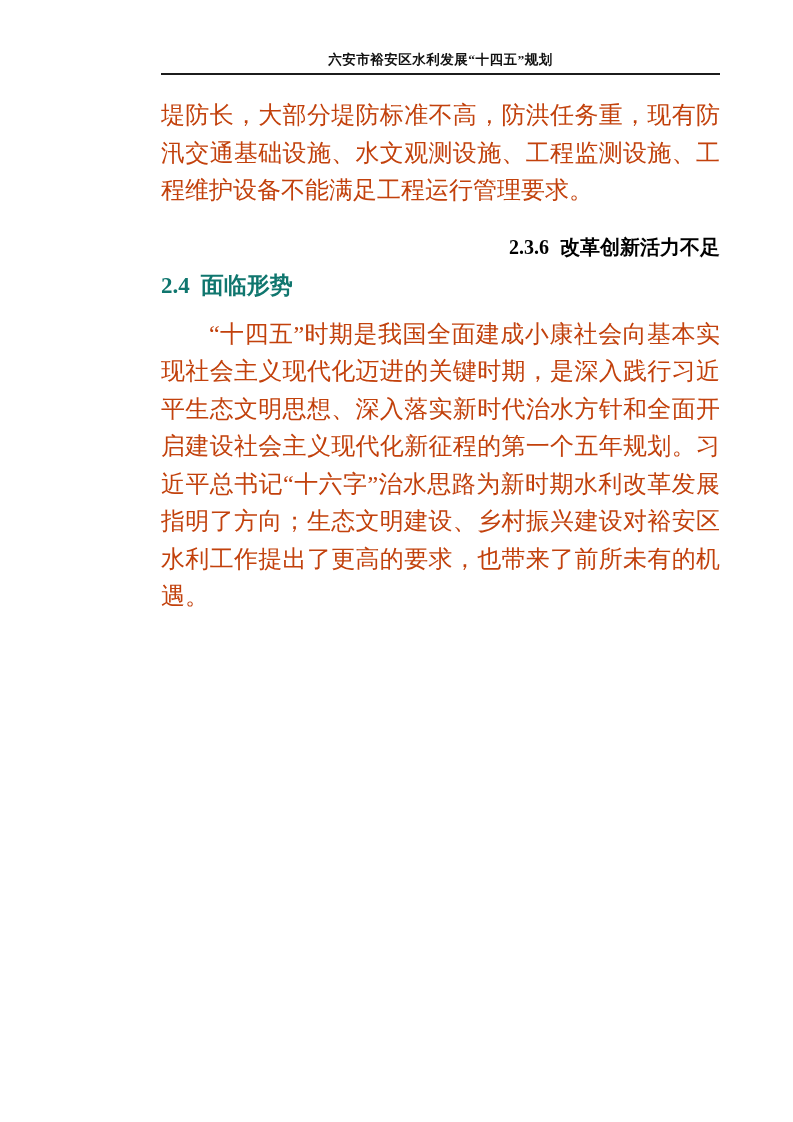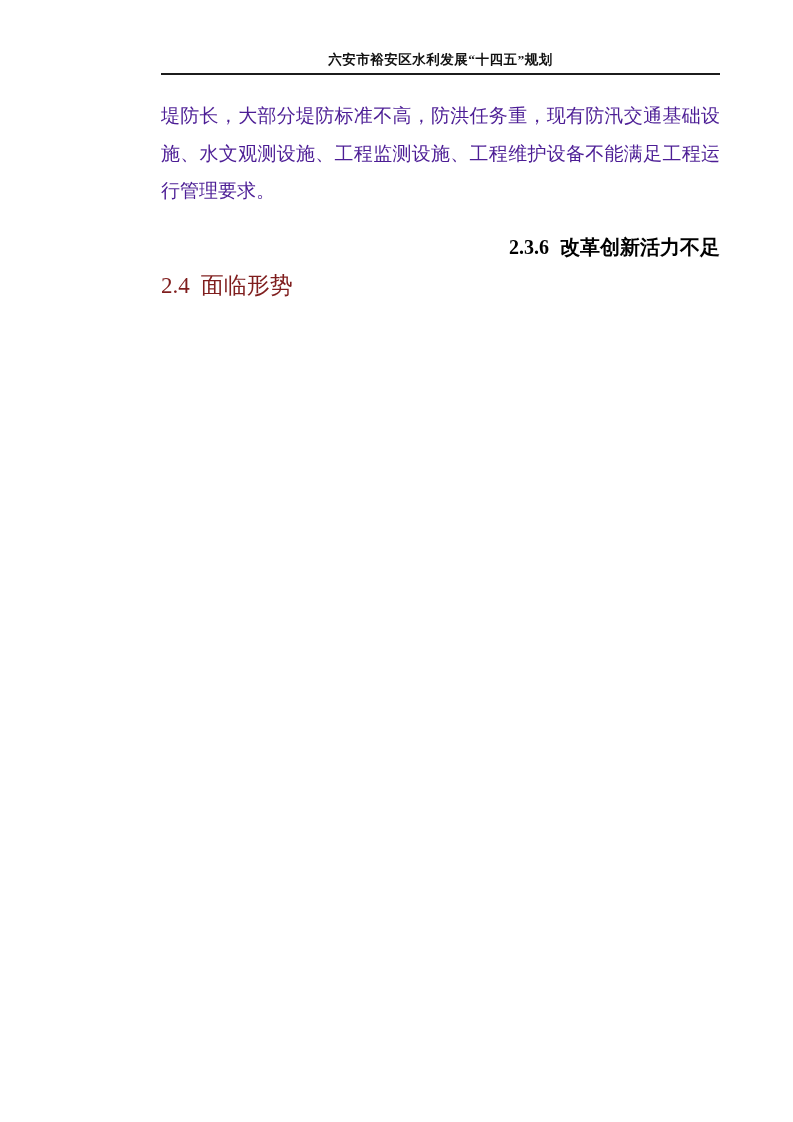--- a/index.html
+++ b/index.html
@@ -34,44 +34,44 @@
     color: #111;
   }
   
   .content {
     margin: 0 117px;
     text-align: justify;
     text-justify: inter-character;
   }
   .para {
     margin: 0;
-    font-size: 19px;
+    font-size: 24px;
     line-height: 37.5px;
     text-indent: 2em;
     word-break: normal;
-    color: #4c1d95;
+    color: #c2410c;
   }
   .para-intro {
     text-indent: 0;
     margin-top: 22px;
   }
   .h-sub {
     margin: 23px 0 0 0;
     font-size: 20px;
     line-height: 28px;
     font-weight: bold;
     color: #000;
     text-align: right;
   }
   .h-sec {
     margin: 9px 0 0 0;
     font-size: 23px;
     line-height: 32px;
-    font-weight: normal;
-    color: #7f1d1d;
+    font-weight: bold;
+    color: #0f766e;
     text-align: left;
   }
   .h-num {
     font-family: "Liberation Serif", "DejaVu Serif", serif;
     margin-right: 11px;
   }
   .para-reform { margin-top: 17px; }
   .para-situation { margin-top: 14px; }
   .para-item { margin-top: 0; }
   .item-lead { font-weight: bold; }
@@ -104,20 +104,21 @@
 
     <h3 class="h-sub">
       <span class="h-num">2.3.6</span><span class="h-title">改革创新活力不足</span>
     </h3>
 
 
     <h2 class="h-sec">
       <span class="h-num">2.4</span><span class="h-title">面临形势</span>
     </h2>
 
+    <p class="para para-situation">“十四五”时期是我国全面建成小康社会向基本实现社会主义现代化迈进的关键时期，是深入践行习近平生态文明思想、深入落实新时代治水方针和全面开启建设社会主义现代化新征程的第一个五年规划。习近平总书记“十六字”治水思路为新时期水利改革发展指明了方向；生态文明建设、乡村振兴建设对裕安区水利工作提出了更高的要求，也带来了前所未有的机遇。</p>
 
 
   </div>
 
   <div class="footer">
     <span class="page-number">28</span>
   </div>
 
 </div>
 

